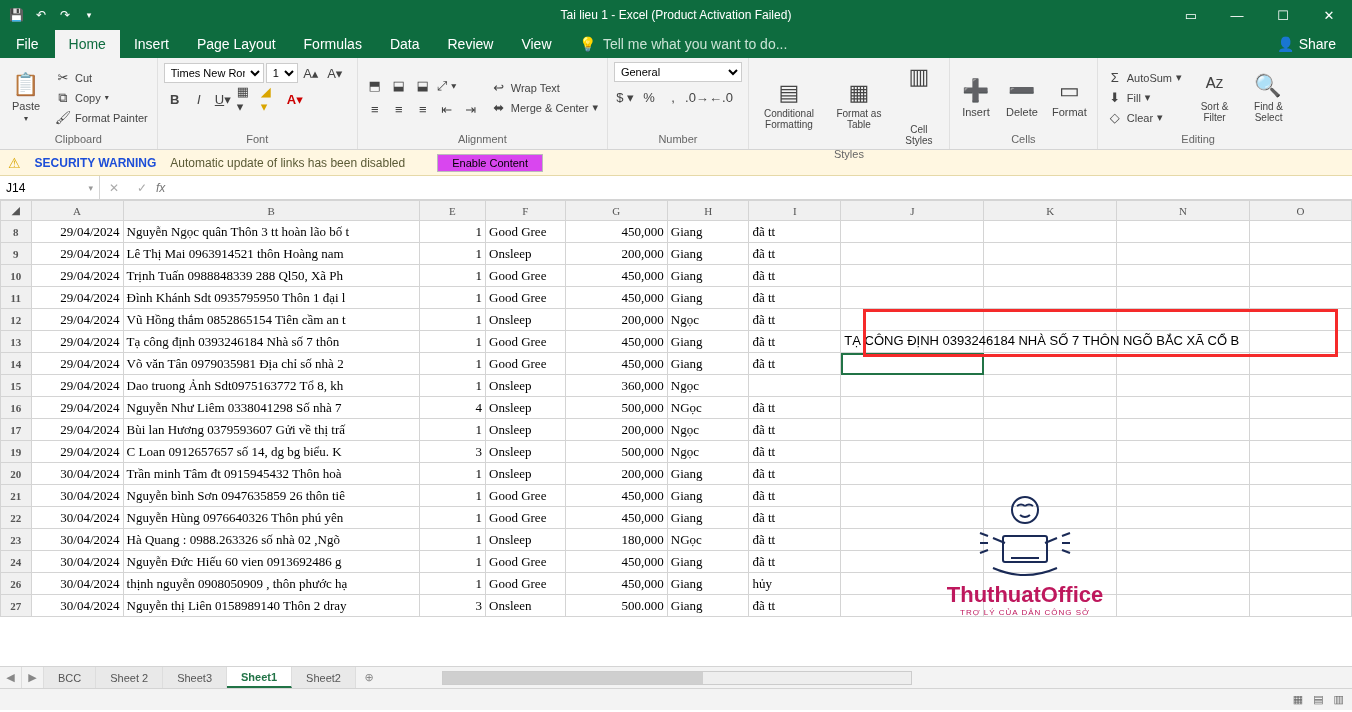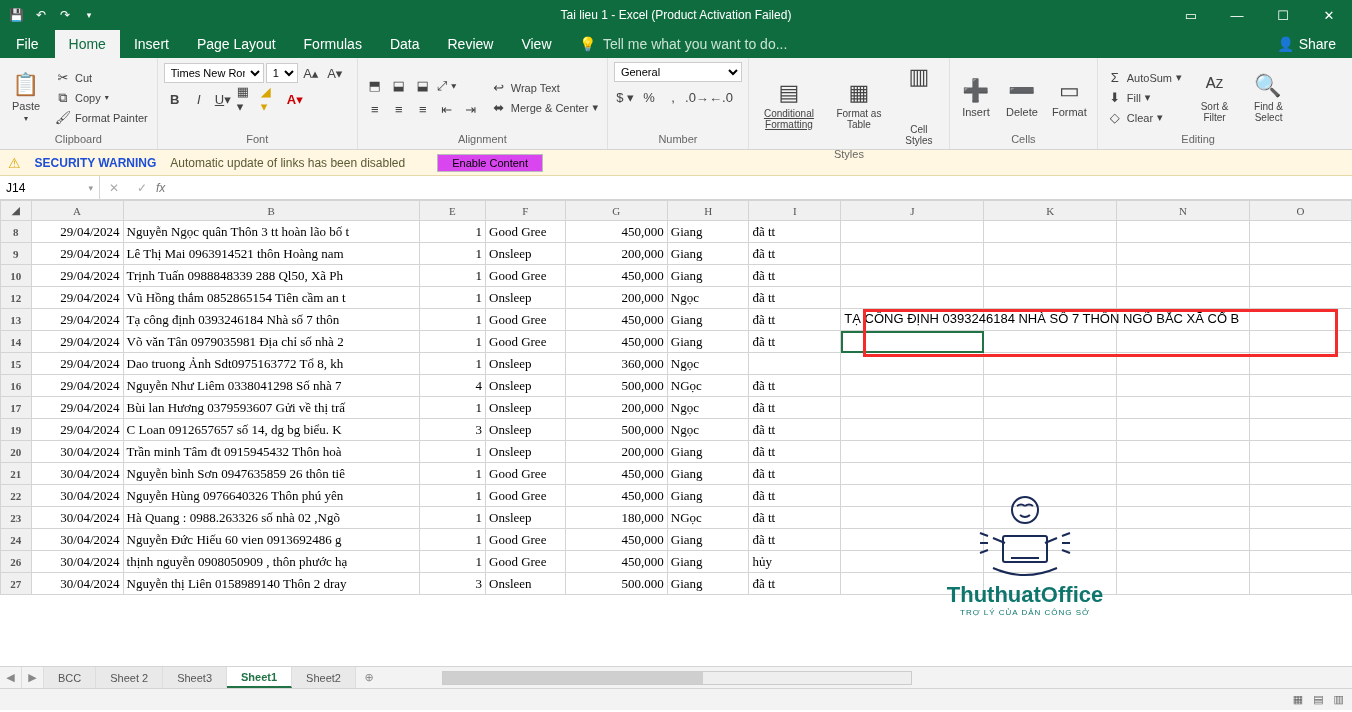--- a/index.html
+++ b/index.html
@@ -85,21 +85,21 @@
 .sheet-bar .stab.active { background: #fff; border-bottom: 2px solid #217346; color: #217346; font-weight: 600; }
 .sheet-bar .add { width: 26px; display: flex; align-items: center; justify-content: center; cursor: pointer; color: #888; }
 .hscroll { flex: 1; display: flex; align-items: center; justify-content: flex-start; padding-left: 60px; }
 .hscroll .track { height: 14px; background: #eee; border: 1px solid #ccc; width: 470px; position: relative; }
 .hscroll .thumb { position: absolute; left: 0; width: 260px; height: 100%; background: #cfcfcf; }
 
 
 .status-bar { height: 22px; background: #f3f3f3; border-top: 1px solid #d4d4d4; display: flex; align-items: center; font-size: 11px; padding: 0 8px; color: #666; justify-content: flex-end; gap: 10px; }
 
 
-.watermark { position: absolute; pointer-events: none; font-family: Arial; color: #0f766e; text-align: center; }
+.watermark { position: absolute; pointer-events: none; font-family: Arial; color: #be185d; text-align: center; }
 .watermark .brand { font-size: 22px; font-weight: 700; }
 .watermark .tag { font-size: 8px; letter-spacing: 1px; }
 </style>
 </head>
 <body>
 
 <div class="title-bar">
   <div class="qat">
     <span>💾</span>
     <span>↶</span>
@@ -225,21 +225,21 @@
         <span class="tb">←.0</span>
       </div>
     </div>
     <div class="label">Number</div>
   </div>
 
   <div class="ribbon-group">
     <div class="controls">
       <div class="big-btn">
           <span class="ico">▤</span>
-          <span style="font-size:10px;max-width:60px;white-space:normal;text-align:center;text-decoration:underline;">Conditional Formatting</span>
+          <span style="font-size:10px;max-width:60px;white-space:normal;text-align:center;">Conditional Formatting</span>
         </div>
       <div class="big-btn">
           <span class="ico">▦</span>
           <span style="font-size:10px;max-width:52px;white-space:normal;text-align:center;">Format as Table</span>
         </div>
       <div class="big-btn">
           <span class="ico">▥</span>
           <span style="font-size:10px;max-width:40px;white-space:normal;text-align:center;margin-top:32px;">Cell Styles</span>
         </div>
     </div>
@@ -373,20 +373,34 @@
           <td>Good Gree</td>
           <td class="num">450,000</td>
           <td>Giang</td>
           <td>đã tt</td>
           <td></td>
           <td></td>
           <td></td>
           <td></td>
         </tr>
         <tr>
+          <th class="rowhdr">11</th>
+          <td class="num">29/04/2024</td>
+          <td>Đình Khánh Sdt 0935795950 Thôn 1 đại l</td>
+          <td class="ctr">1</td>
+          <td>Good Gree</td>
+          <td class="num">450,000</td>
+          <td>Giang</td>
+          <td>đã tt</td>
+          <td></td>
+          <td></td>
+          <td></td>
+          <td></td>
+        </tr>
+        <tr>
           <th class="rowhdr">12</th>
           <td class="num">29/04/2024</td>
           <td>Vũ Hồng thắm 0852865154 Tiên cầm an t</td>
           <td class="ctr">1</td>
           <td>Onsleep</td>
           <td class="num">200,000</td>
           <td>Ngọc</td>
           <td>đã tt</td>
           <td></td>
           <td></td>

